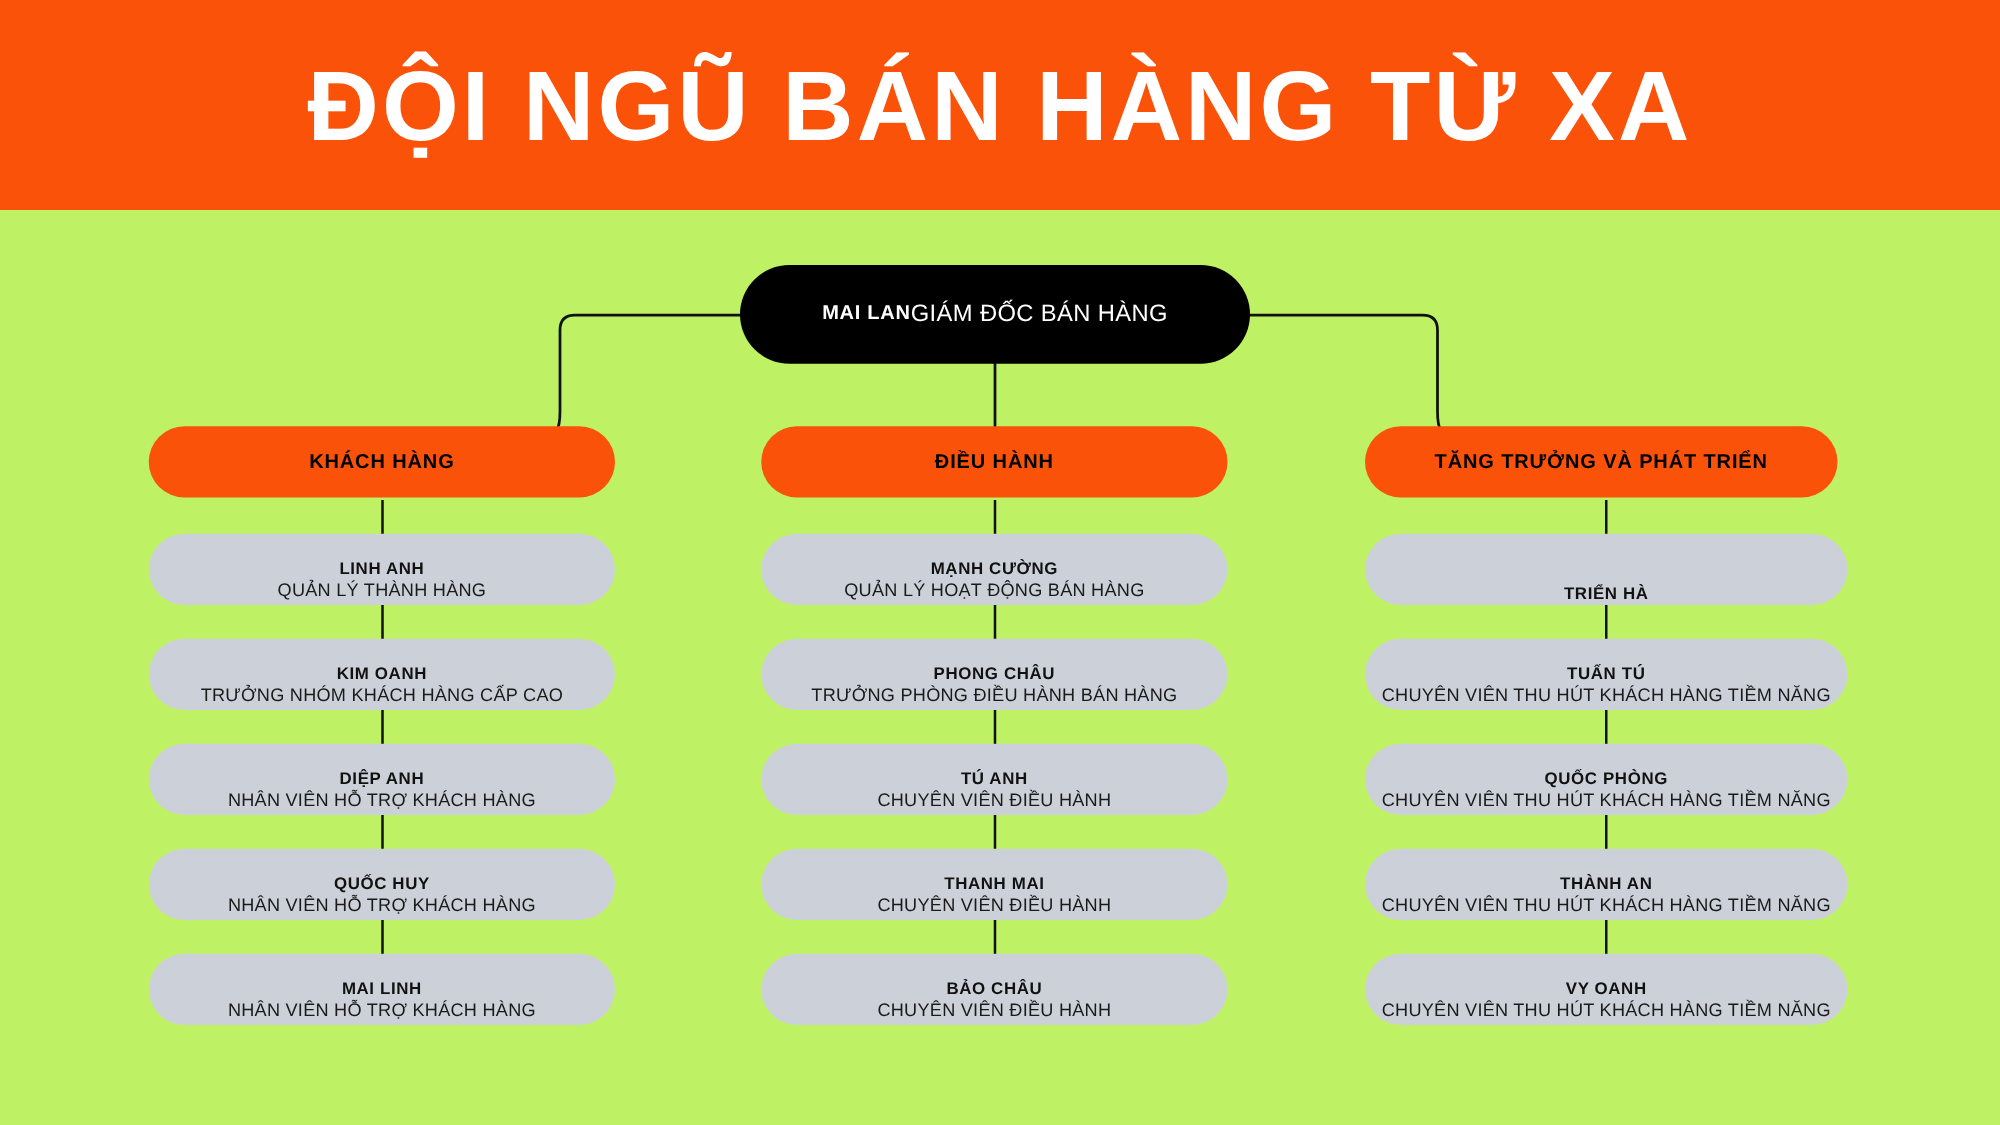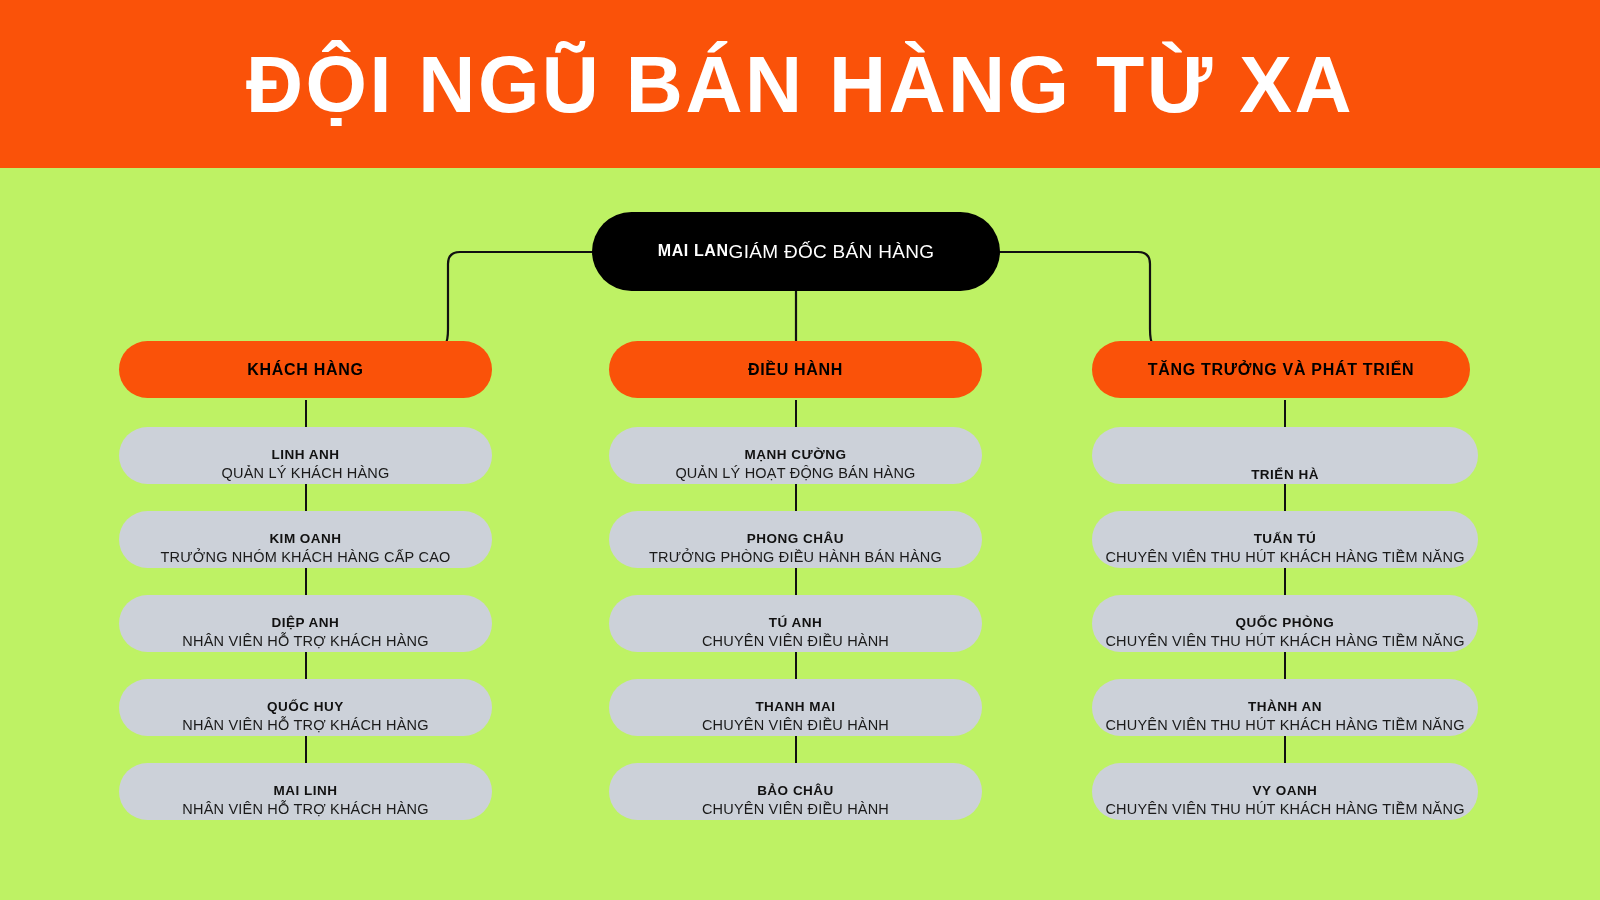--- a/index.html
+++ b/index.html
@@ -175,21 +175,21 @@
     <div class="root-role">GIÁM ĐỐC BÁN HÀNG</div>
   </div>
 
   <div class="column col-0">
     <div class="dept-pill">KHÁCH HÀNG</div>
     <div class="members">
 
       <div class="member-card">
         <div class="stub stub-above"></div>
         <div class="member-name">LINH ANH</div>
-        <div class="member-role">QUẢN LÝ KHÁCH HÀNG</div>
+        <div class="member-role">QUẢN LÝ THÀNH HÀNG</div>
       </div>
 
       <div class="member-card">
         <div class="stub stub-above"></div>
         <div class="member-name">KIM OANH</div>
         <div class="member-role">TRƯỞNG NHÓM KHÁCH HÀNG CẤP CAO</div>
       </div>
 
       <div class="member-card">
         <div class="stub stub-above"></div>

